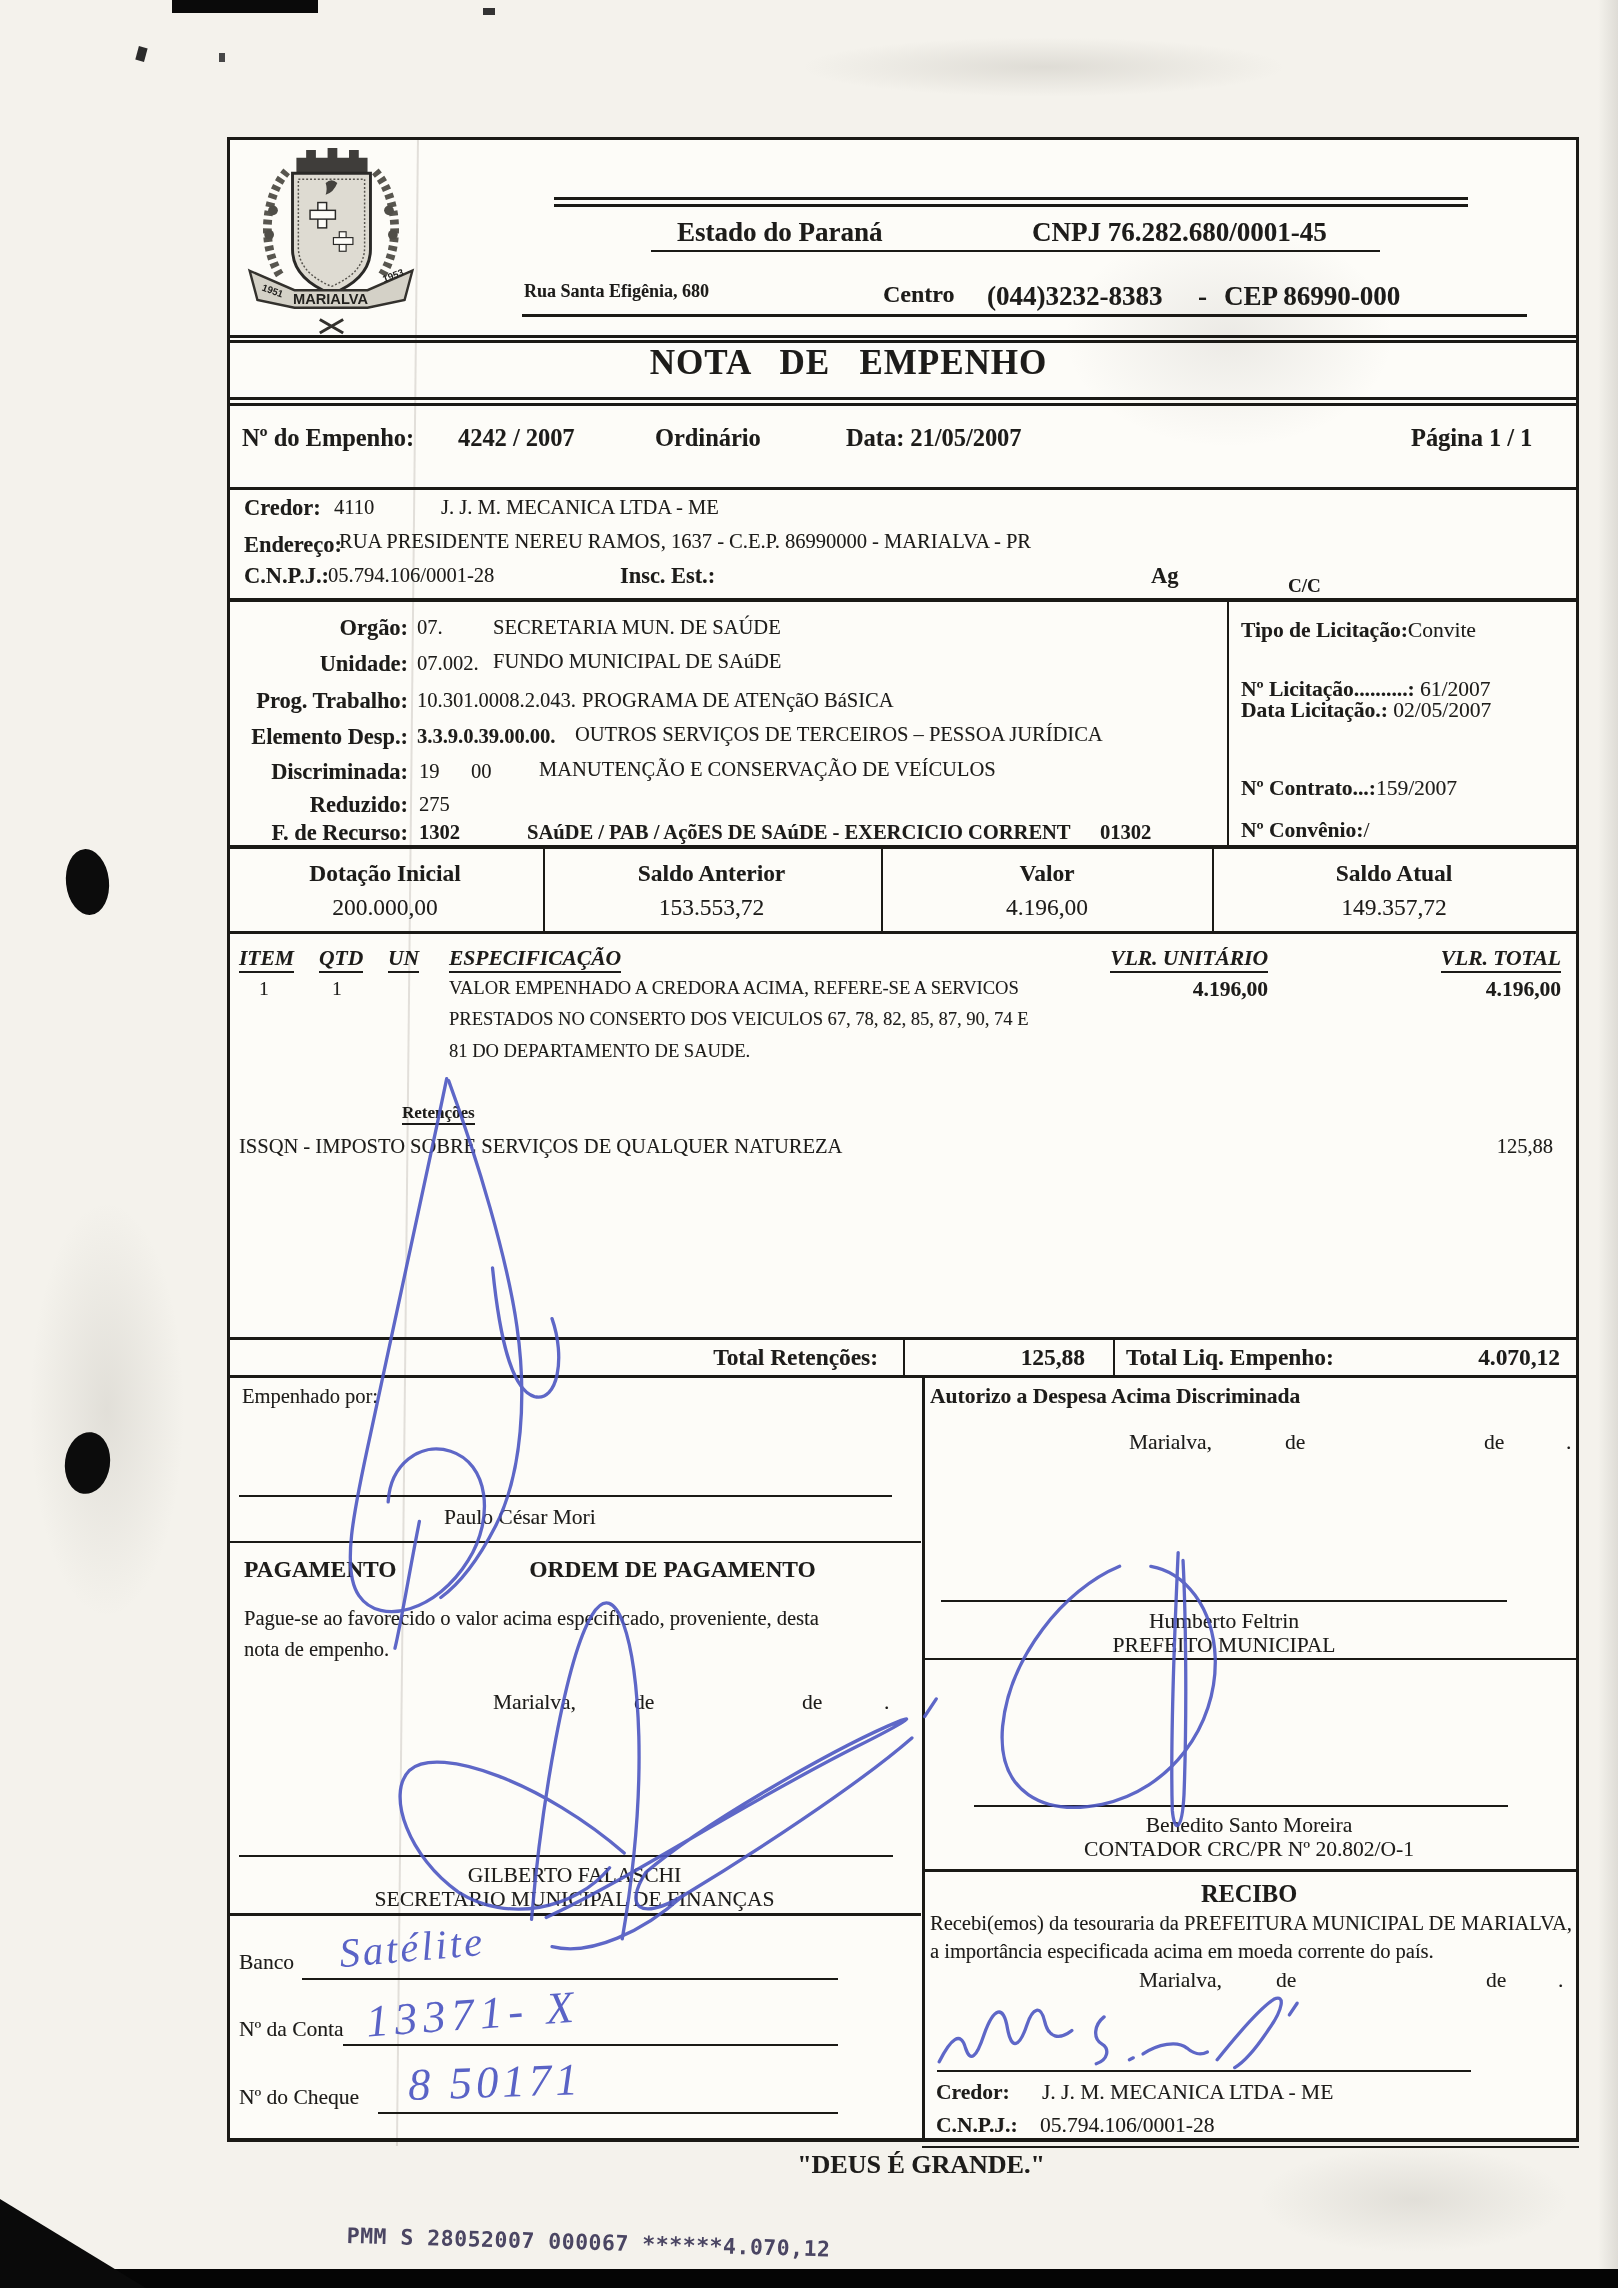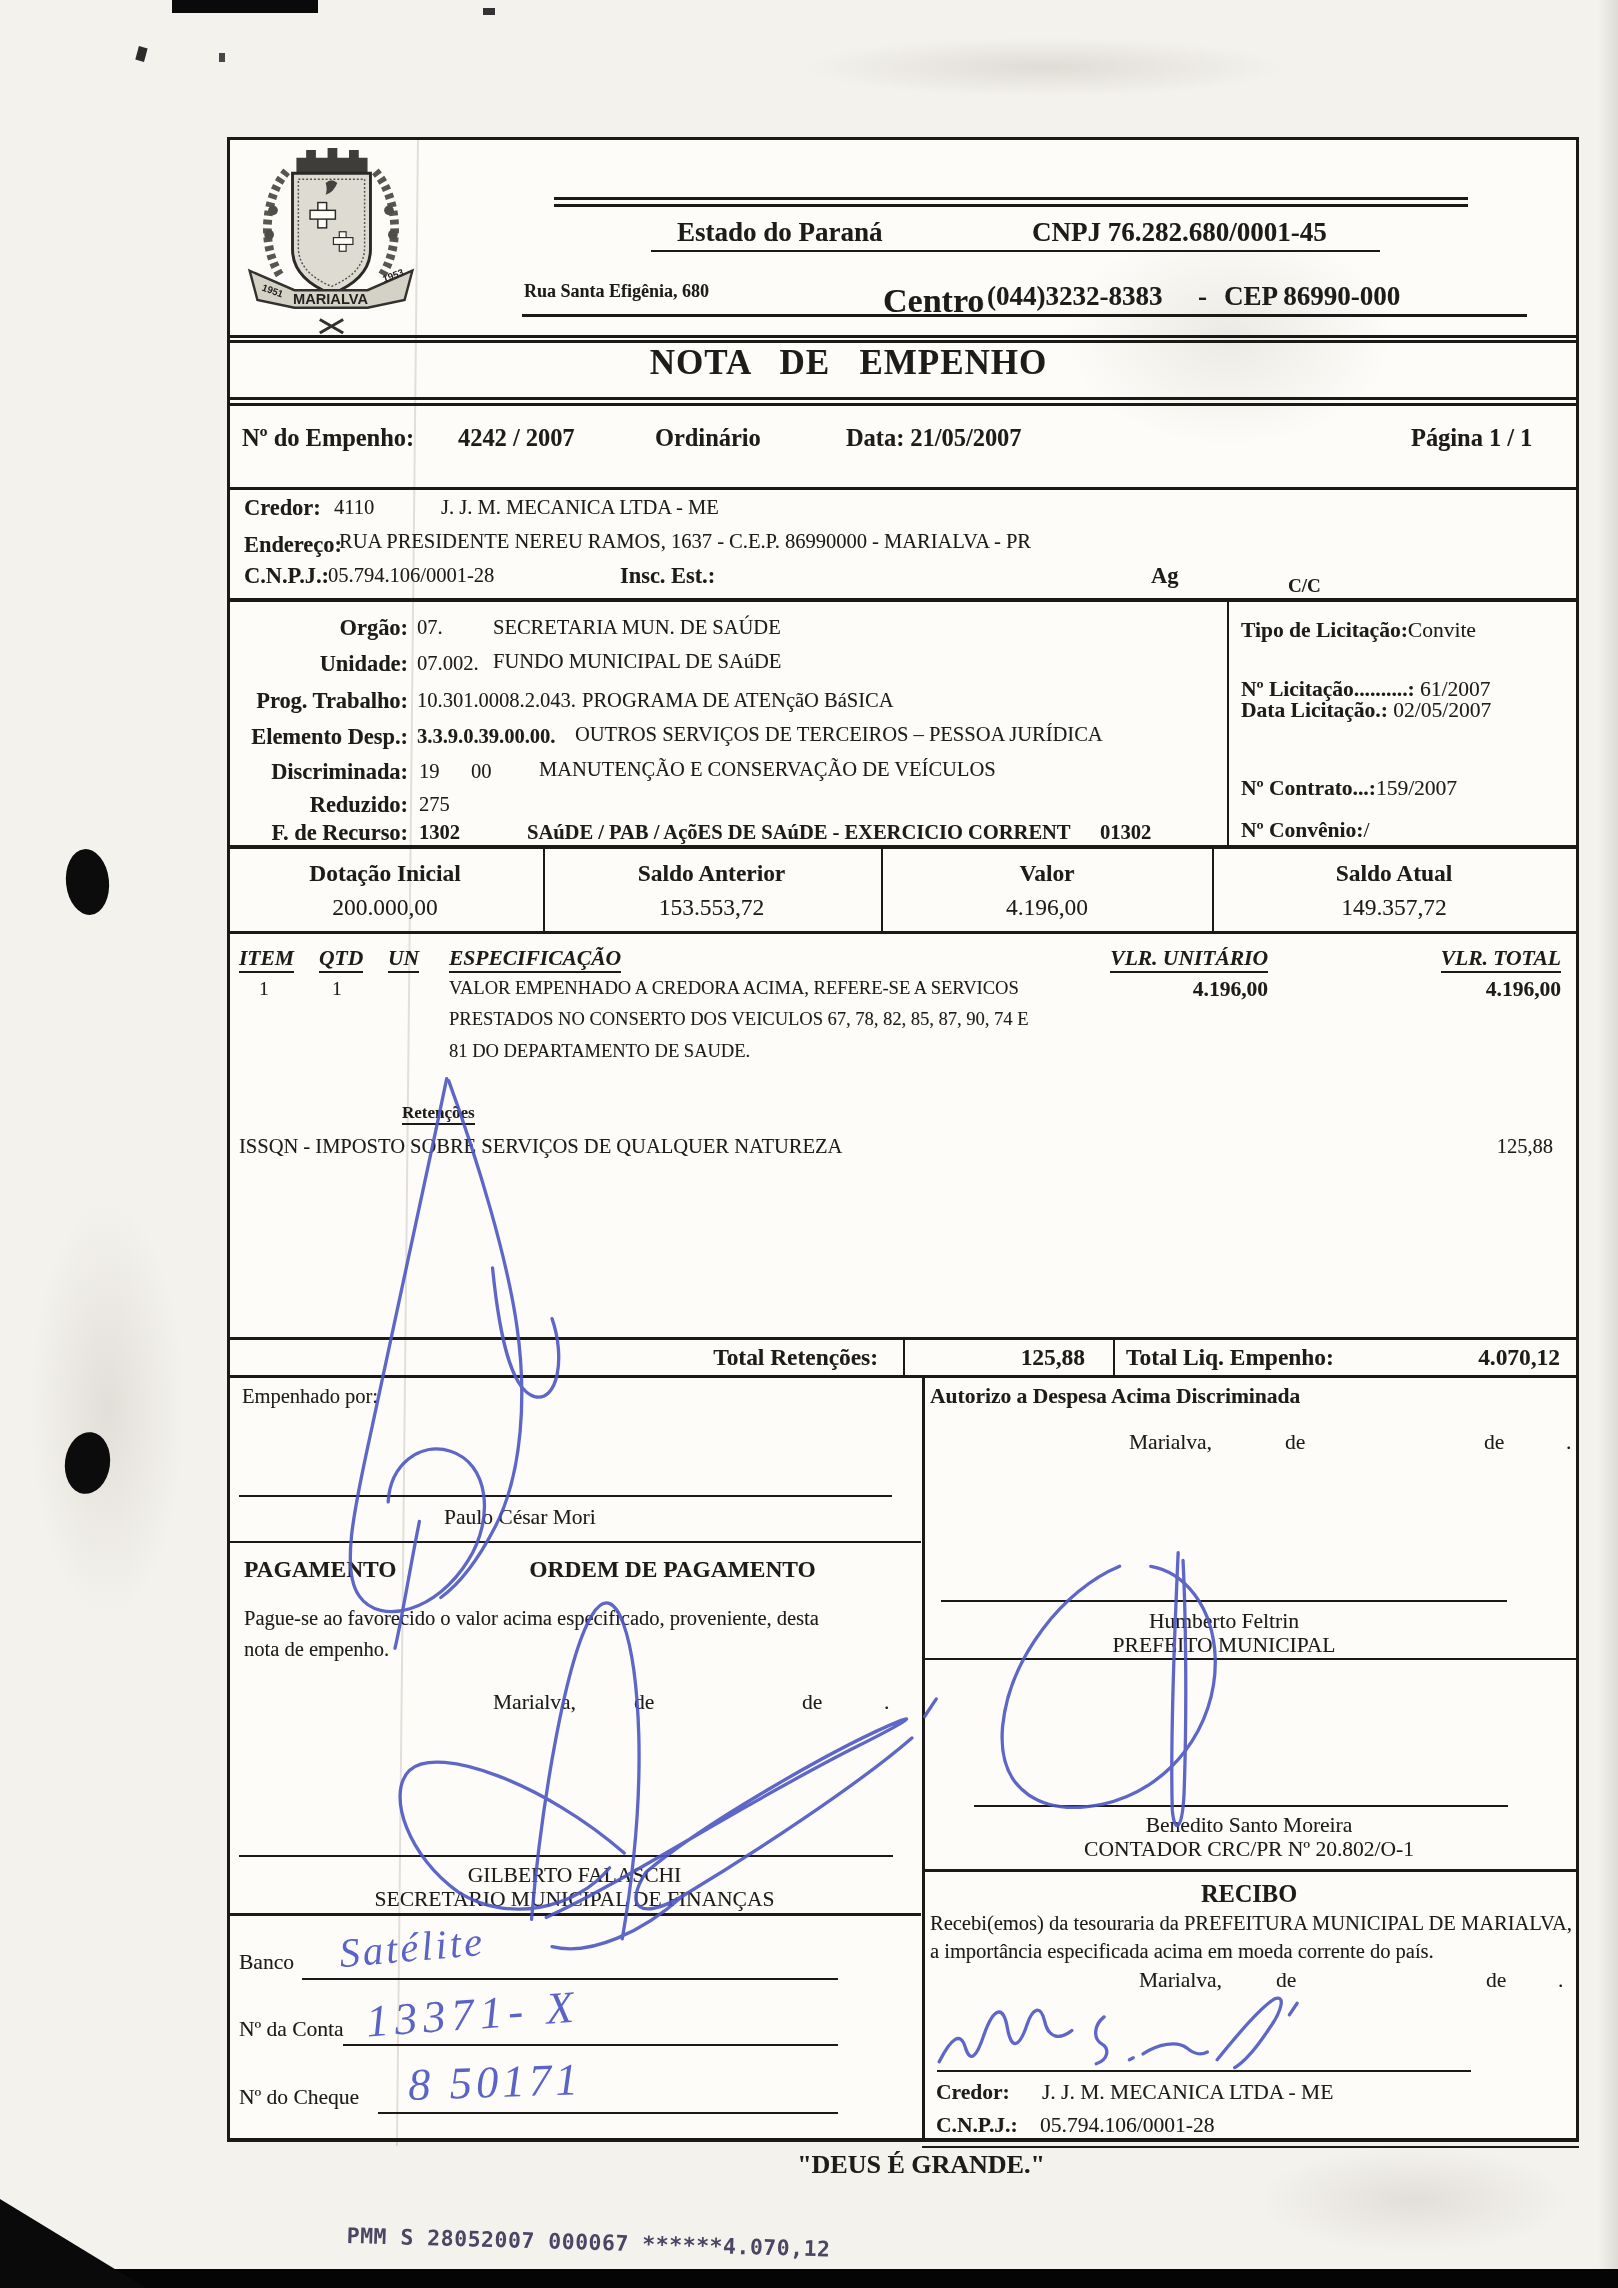--- a/index.html
+++ b/index.html
@@ -67,21 +67,21 @@
     <text x="152" y="144" font-family="Liberation Sans,sans-serif" font-size="10" font-weight="bold" fill="#23221f" transform="rotate(-20 152 144)">1953</text>
     <path d="M86 182 L110 196 M110 182 L86 196" stroke="#33312d" stroke-width="3" fill="none"></path>
   </svg>
 
   <div class="hl" style="left:554px;top:197px;width:914px;"></div>
   <div class="hl" style="left:554px;top:204px;width:914px;"></div>
   <div class="t b" style="left:677px;top:217px;font-size:27px;">Estado do Paraná</div>
   <div class="t b" style="left:1032px;top:217px;font-size:27px;">CNPJ 76.282.680/0001-45</div>
   <div class="hl" style="left:651px;top:250px;width:729px;height:2px;"></div>
   <div class="t b" style="left:524px;top:281px;font-size:18px;">Rua Santa Efigênia, 680</div>
-  <div class="t b" style="left:883px;top:281px;font-size:34px;">Centro</div>
+  <div class="t b" style="left:883px;top:281px;font-size:24px;">Centro</div>
   <div class="t b" style="left:987px;top:281px;font-size:27px;">(044)3232-8383</div>
   <div class="t b" style="left:1198px;top:281px;font-size:27px;">-</div>
   <div class="t b" style="left:1224px;top:281px;font-size:27px;">CEP 86990-000</div>
   <div class="hl" style="left:522px;top:314px;width:1005px;"></div>
 
   <div class="hl" style="left:227px;top:335px;width:1352px;"></div>
   <div class="hl" style="left:227px;top:340px;width:1352px;"></div>
   <div class="t b ctr" style="left:227px;top:343px;width:1243px;font-size:35px;word-spacing:19.5px;letter-spacing:1px;">NOTA DE EMPENHO</div>
   <div class="hl" style="left:227px;top:397px;width:1352px;"></div>
   <div class="hl" style="left:227px;top:403px;width:1352px;"></div>

